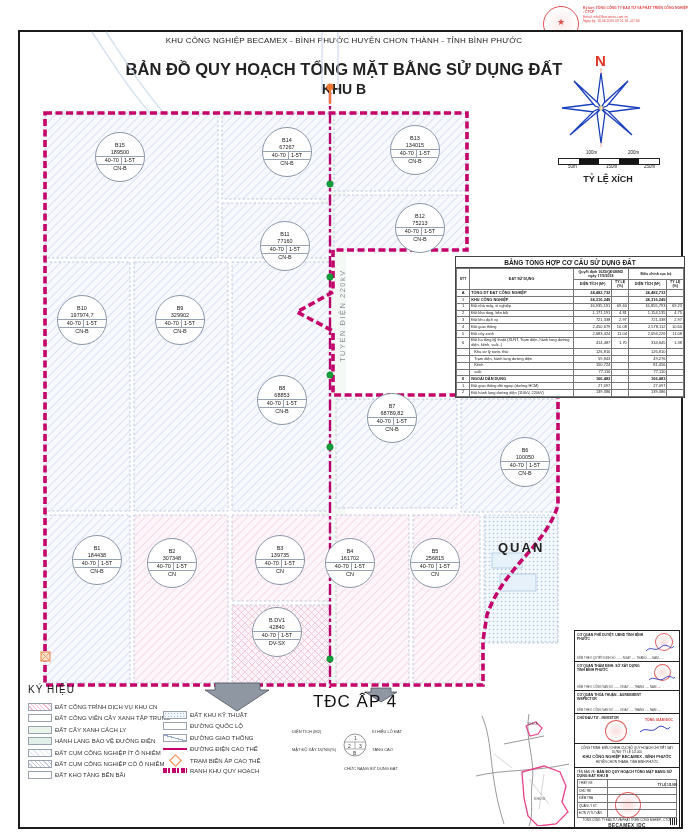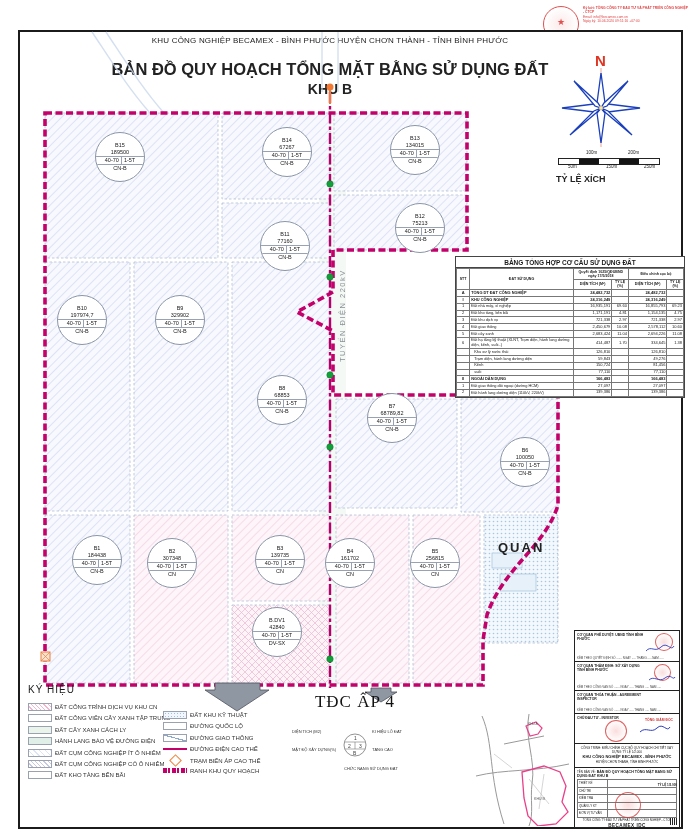--- a/index.html
+++ b/index.html
@@ -2,21 +2,21 @@
 <html><head>
 <meta charset="utf-8">
 <style>
   html,body{margin:0;padding:0;background:#e8e8e8;}
   #sheet{position:relative;width:700px;height:840px;background:#ffffff;overflow:hidden;
          font-family:"Liberation Sans",sans-serif;color:#1a1a1a;}
   .abs{position:absolute;}
   
   #frame{left:18px;top:30px;width:661px;height:795px;border:2.5px solid #1b1b1b;background:#fff;}
   
-  .hd{left:30px;width:600px;text-align:center;color:#222;}
+  .hd{left:44px;width:600px;text-align:center;color:#222;}
   #t1{top:36px;font-size:8px;letter-spacing:.2px;}
   #t2{top:48px;font-size:8px;}
   #t3{top:60px;font-size:16.5px;font-weight:bold;}
   #t4{top:81px;font-size:14px;font-weight:bold;}
   
   #map-svg{left:0;top:0;width:700px;height:840px;}
   .faint-road{stroke:#c9d8ec;stroke-width:1.4;fill:none;opacity:.8;}
   
   .parcel-label{position:absolute;width:50px;height:50px;border-radius:50%;background:#fff;
     border:1px solid #8a96a8;box-sizing:border-box;display:flex;flex-direction:column;
@@ -27,21 +27,21 @@
   .pl-mid span{padding:0 2px;}
   .pl-mid span.fl{border-left:.7px solid #98a2b2;}
   .pl-use{font-size:5.5px;}
   #xlnt-label{left:498px;top:540px;font-size:13px;font-weight:bold;letter-spacing:2px;color:#222;}
   
   #compass{left:556px;top:50px;width:90px;height:102px;}
   #scalebar{left:556px;top:150px;width:110px;height:44px;font-size:4.5px;color:#222;}
   #sb-bar{position:absolute;left:2px;top:8px;width:100px;height:4.5px;border:.8px solid #222;
     background:linear-gradient(90deg,#fff 0 20%,#141414 20% 40%,#fff 40% 60%,#141414 60% 80%,#fff 80% 100%);}
   .sb-l{position:absolute;}
-  #sb-title{position:absolute;left:0;top:24px;width:104px;text-align:left;font-size:9px;font-weight:bold;}
+  #sb-title{position:absolute;left:0;top:24px;width:104px;text-align:center;font-size:9px;font-weight:bold;}
   
   #lu-wrap{left:455px;top:256px;width:228px;border:1px solid #444;background:#fff;}
   #lu-title{font-size:6.5px;font-weight:bold;text-align:center;padding:1.5px 0;border-bottom:1px solid #444;}
   #lu-table{border-collapse:collapse;width:100%;table-layout:fixed;}
   #lu-table th,#lu-table td{border:.5px solid #777;padding:.5px 1px;font-size:4px;line-height:1.2;
     font-weight:normal;overflow:hidden;}
   #lu-table th{text-align:center;font-weight:bold;font-size:3.6px;}
   #lu-table td.n{text-align:right;}
   #lu-table td.name{text-align:left;font-size:3.9px;}
   #lu-table tr.b td{font-weight:bold;}
@@ -62,21 +62,21 @@
   .sw-bluefaint{background:repeating-linear-gradient(45deg,#fff 0 3px,#dde4f5 3px 4px);}
   .sw-greyhatch{background:repeating-linear-gradient(45deg,#fff 0 2px,#c6c9e0 2px 3px);}
   .sw-dots{background:radial-gradient(#9fc0e0 .6px,transparent .8px);background-size:3px 3px;background-color:#f2f7fd;}
   .sw-roadline{background:linear-gradient(to top right,transparent 45%,#8fa8c8 45% 55%,transparent 55%);}
   .sw-power{border:none;background:linear-gradient(180deg,transparent 38%,#c4006a 38% 62%,transparent 62%);}
   .sw-diamond{border:none;position:relative;background:transparent;}
   .sw-diamond::before{content:"";position:absolute;left:8px;top:-1px;width:7px;height:7px;
     border:1.6px solid #f0813a;background:#fff;transform:rotate(45deg);}
   .sw-ranh{border:none;height:5px;background:repeating-linear-gradient(90deg,#c4006a 0 4px,#fff 4px 5.5px,#c4006a 5.5px 7px,#fff 7px 9px);}
   
-  #tdc{left:290px;top:692px;width:130px;text-align:center;font-family:Liberation Serif, serif;
+  #tdc{left:290px;top:692px;width:130px;text-align:center;font-family:Liberation Sans, sans-serif;
        font-size:17px;letter-spacing:1px;color:#111;}
   #pkey{left:292px;top:726px;width:140px;height:50px;font-size:4px;color:#333;}
   .pk{position:absolute;white-space:nowrap;}
   #locator{left:474px;top:714px;width:100px;height:112px;}
   
   #tblock{left:574px;top:630px;width:106px;height:198px;border:1px solid #222;background:#fff;
     box-sizing:border-box;font-size:3.6px;color:#222;}
   .tb-sec{position:relative;border-bottom:.7px solid #222;box-sizing:border-box;padding:2px;}
   .tb-head{font-size:3.4px;font-weight:bold;width:70%;line-height:1.3;}
   .tb-note{position:absolute;left:2px;bottom:1.5px;font-size:2.9px;color:#444;white-space:nowrap;}

